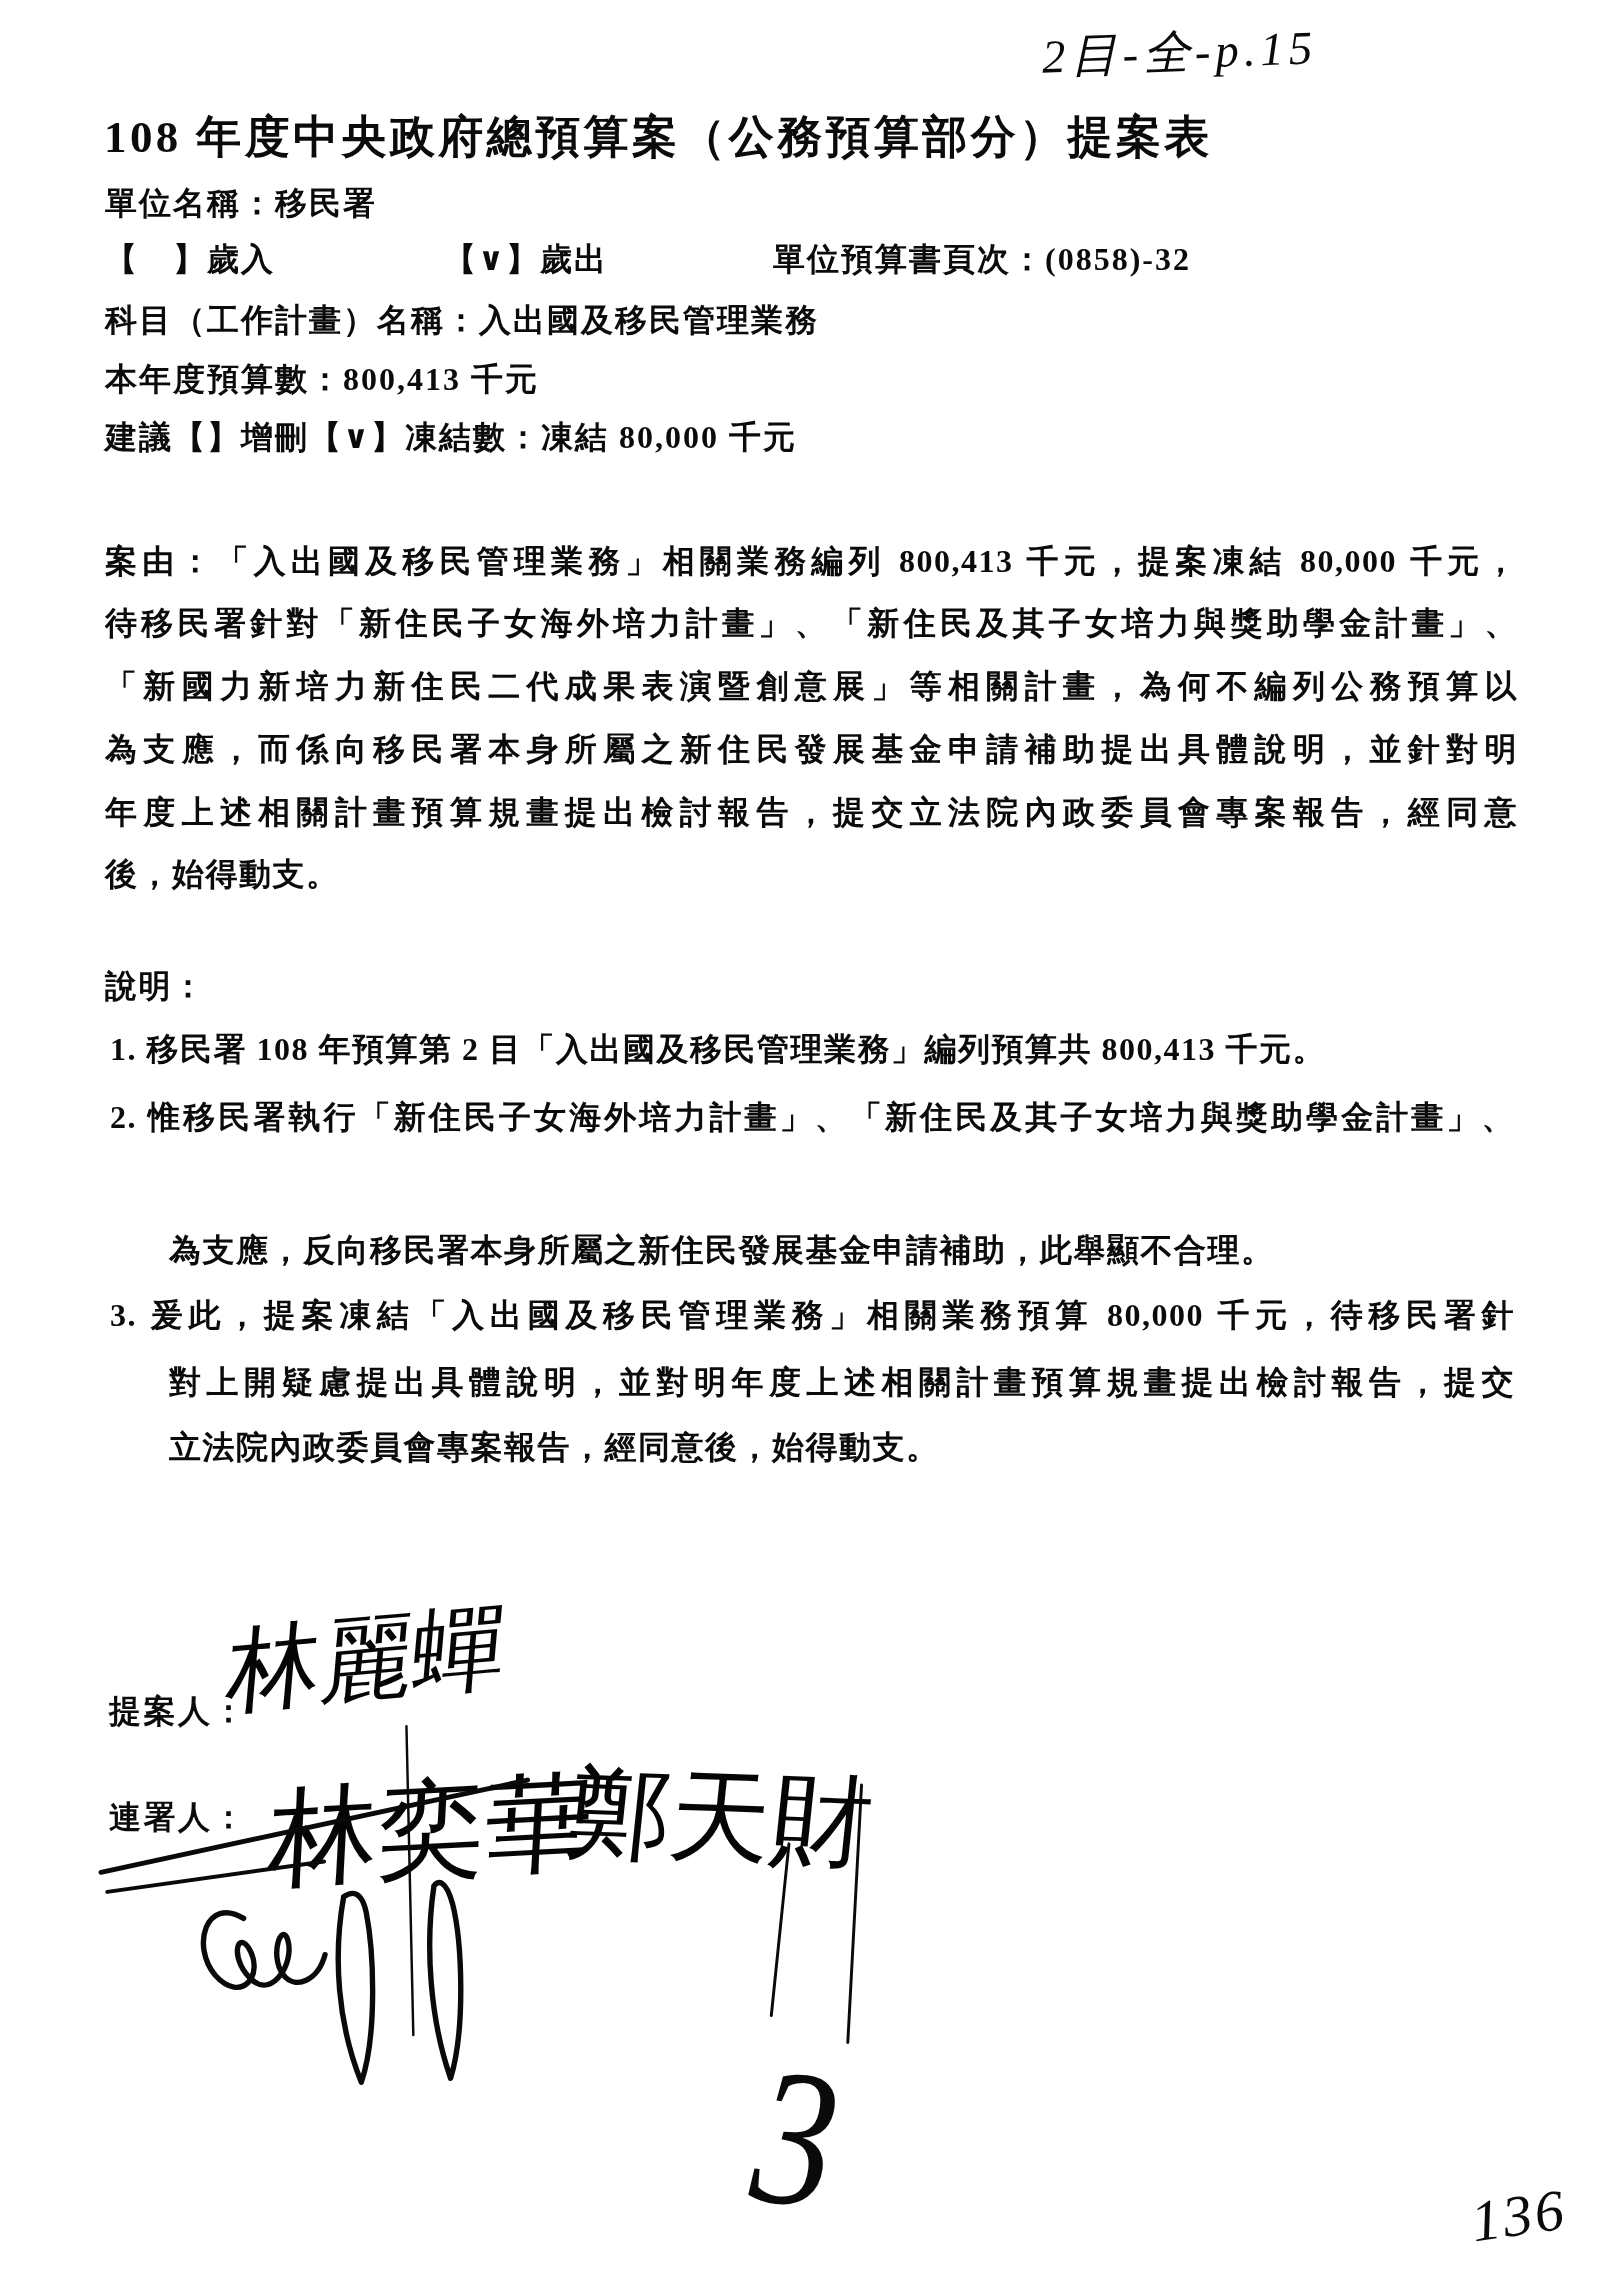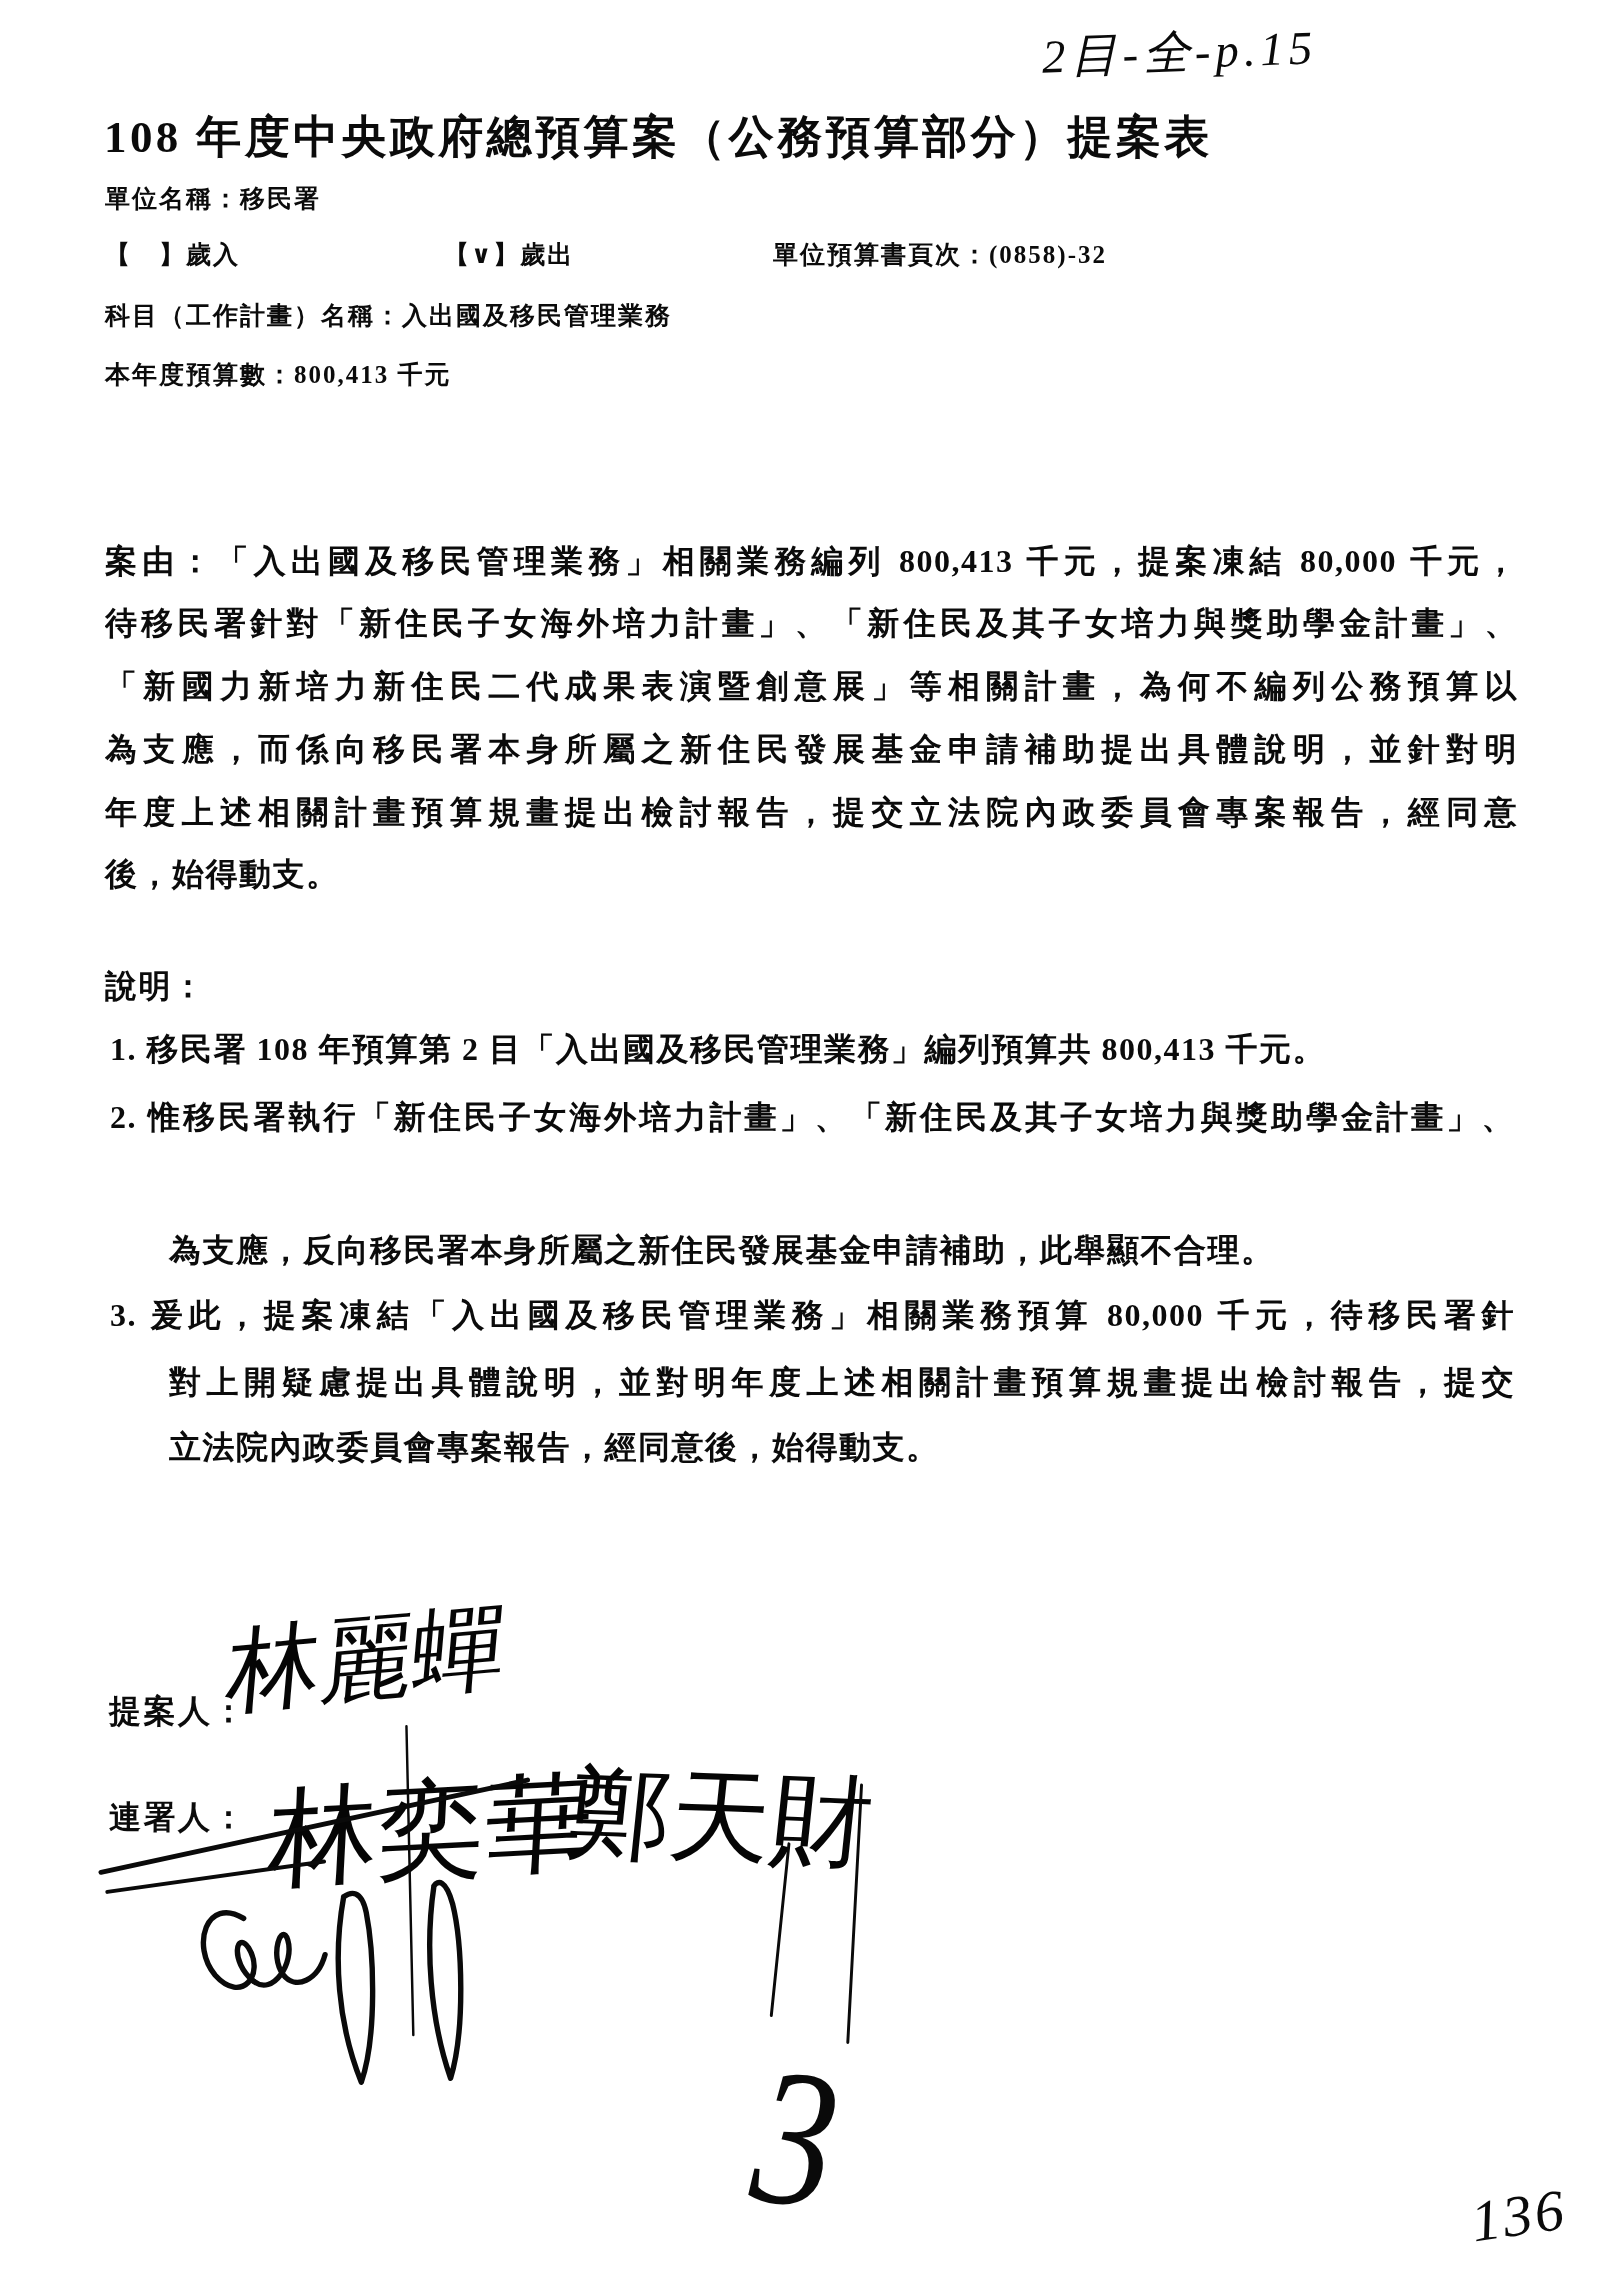--- a/index.html
+++ b/index.html
@@ -2,21 +2,21 @@
 <html style="font-size:7.8px"><head>
 <meta charset="utf-8">
 <style>
   html,body{margin:0;padding:0;background:#888;}
   .page{
     position:relative;width:1624px;height:2295px;background:#ffffff;
     font-family:"Liberation Serif","DejaVu Serif",serif;color:#0b0b0b;overflow:hidden;
   }
   .t{position:absolute;white-space:nowrap;}
   .title{left:104px;top:107px;font-size:45px;font-weight:700;letter-spacing:3.4px;}
-  .hline{font-size:25px;font-weight:700;letter-spacing:2px;}
+  .hline{font-size:32px;font-weight:700;letter-spacing:2px;}
   .unit{left:105px;top:182px;}
   .seg-rev{left:105px;top:238px;}
   .seg-exp{left:444px;top:238px;text-align:center;}
   .seg-page{left:773px;top:238px;}
   .subject{left:105px;top:299px;}
   .budget{left:105px;top:358px;}
   .freeze{left:105px;top:416px;}
   .body-line{position:absolute;font-size:32px;font-weight:700;letter-spacing:1.5px;
     white-space:nowrap;}
   .just{white-space:normal;text-align:justify;text-align-last:justify;word-break:break-all;height:44px;overflow:hidden;}
@@ -56,20 +56,21 @@
   <div class="t hand big3">3</div>
   <div class="t hand pnum">136</div>
 
   <div class="t title">108 年度中央政府總預算案（公務預算部分）提案表</div>
   <div class="t hline unit">單位名稱：移民署</div>
   <div class="t hline seg-rev">【　】歲入</div>
   <div class="t hline seg-exp">【∨】歲出</div>
   <div class="t hline seg-page">單位預算書頁次：(0858)-32</div>
   <div class="t hline subject">科目（工作計畫）名稱：入出國及移民管理業務</div>
   <div class="t hline budget">本年度預算數：800,413 千元</div>
+  <div class="t hline freeze">建議【】增刪【∨】凍結數：凍結 80,000 千元</div>
 
   <div class="body-line just L0">案由：「入出國及移民管理業務」相關業務編列 800,413 千元，提案凍結 80,000 千元，</div>
   <div class="body-line just L1">待移民署針對「新住民子女海外培力計畫」、「新住民及其子女培力與獎助學金計畫」、</div>
   <div class="body-line just L2">「新國力新培力新住民二代成果表演暨創意展」等相關計畫，為何不編列公務預算以</div>
   <div class="body-line just L3">為支應，而係向移民署本身所屬之新住民發展基金申請補助提出具體說明，並針對明</div>
   <div class="body-line just L4">年度上述相關計畫預算規畫提出檢討報告，提交立法院內政委員會專案報告，經同意</div>
   <div class="body-line L5">後，始得動支。</div>
 
   <div class="body-line exhead">說明：</div>
   <div class="body-line E0">1. 移民署 108 年預算第 2 目「入出國及移民管理業務」編列預算共 800,413 千元。</div>

